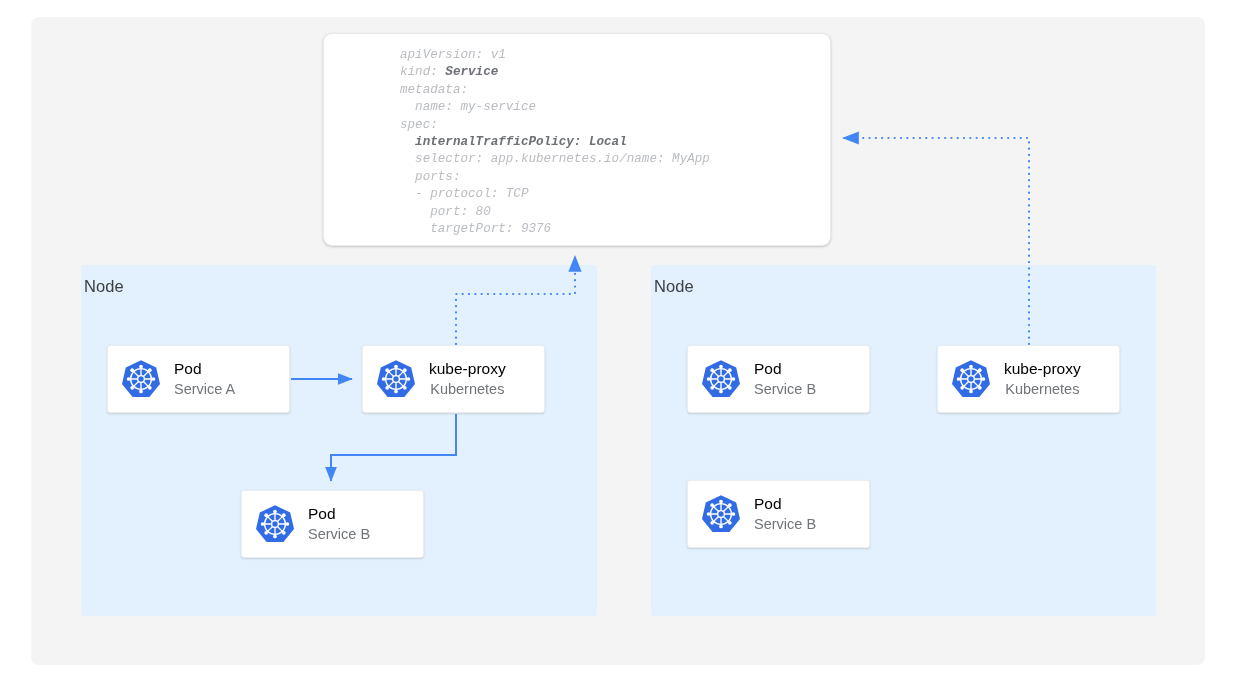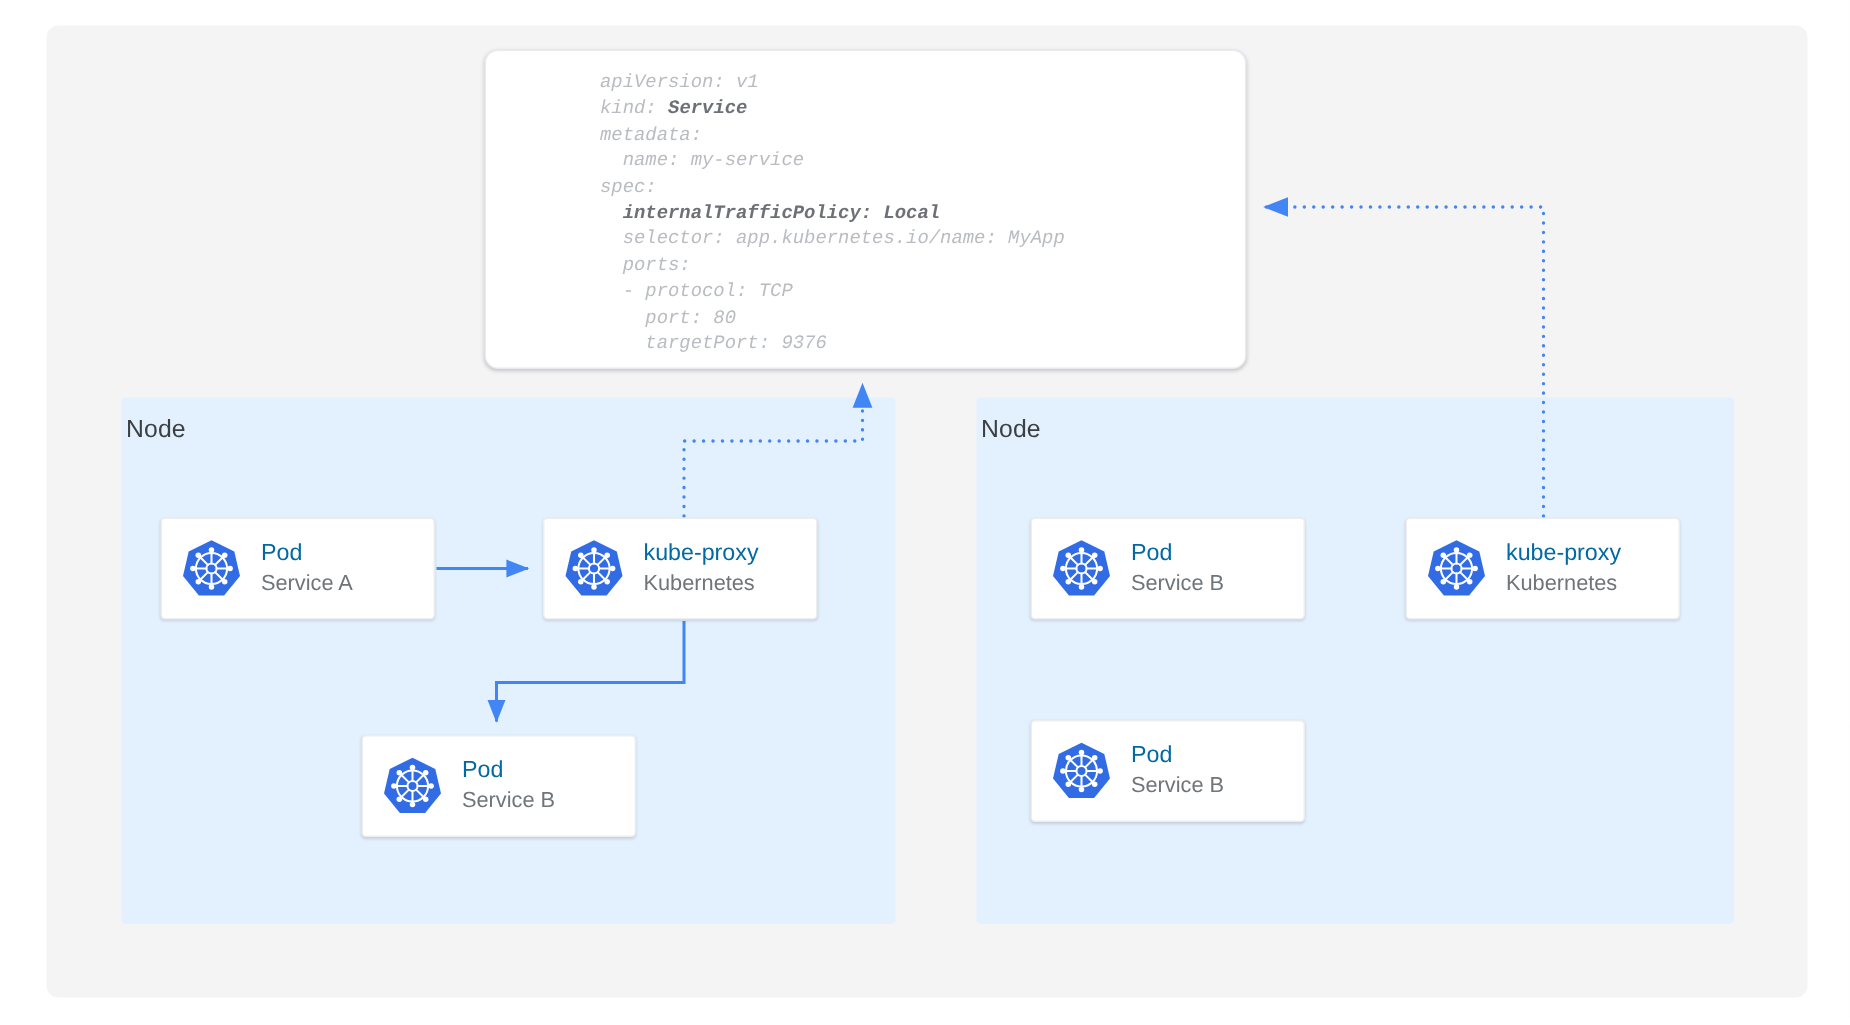--- a/index.html
+++ b/index.html
@@ -94,26 +94,27 @@
   }
   .card .card-text {
     margin-left: 13px;
     display: flex;
     flex-direction: column;
     justify-content: center;
     line-height: 1.18;
   }
   .card .card-title {
     font-size: 15.5px;
-    color: #0369a1;
+    color: #000000;
   }
   .card .card-sub {
     font-size: 14.5px;
     color: #70757a;
     margin-top: 3px;
+    text-align: center;
   }
   
   #card-pod-a        { left: 107px;  top: 345px; }
   #card-kubeproxy-l  { left: 362px;  top: 345px; }
   #card-pod-b-left   { left: 241px;  top: 490px; }
   #card-pod-b-r1     { left: 687px;  top: 345px; }
   #card-kubeproxy-r  { left: 937px;  top: 345px; }
   #card-pod-b-r2     { left: 687px;  top: 480px; }
 
   

